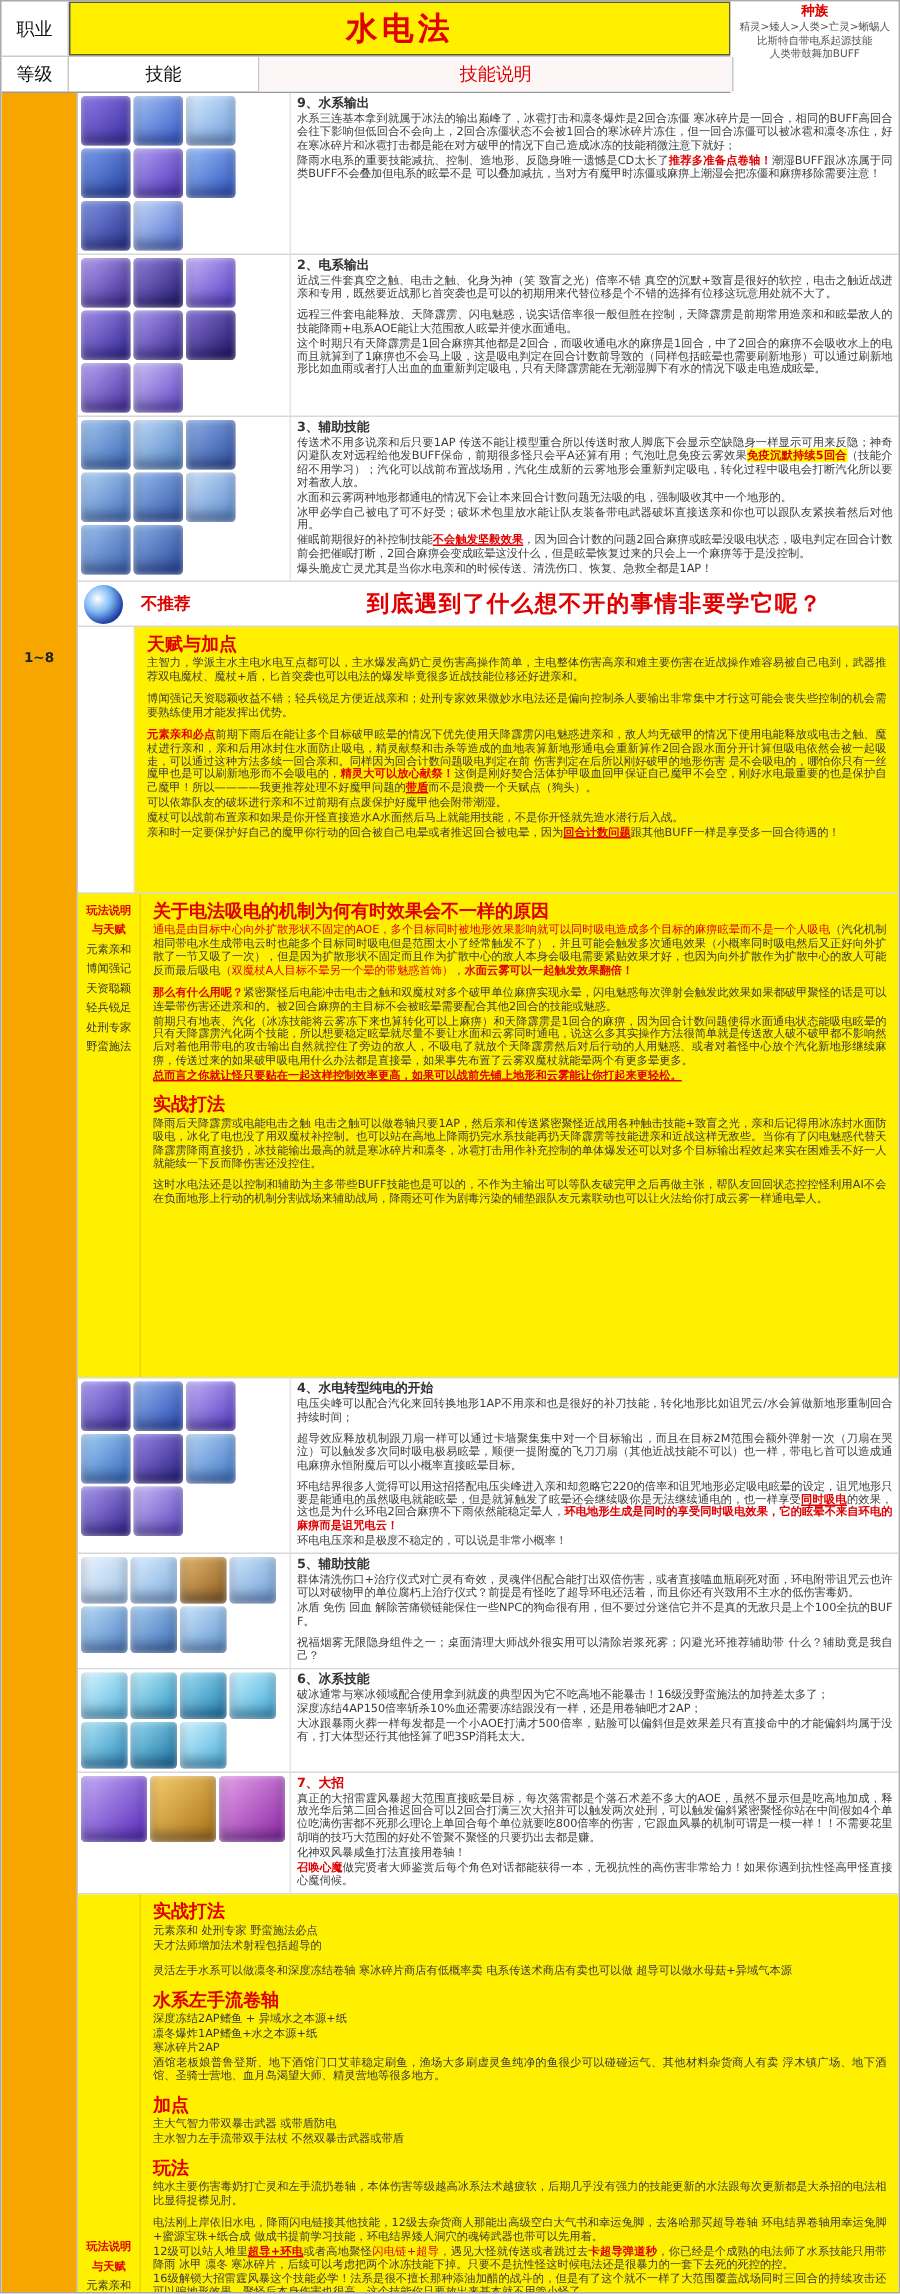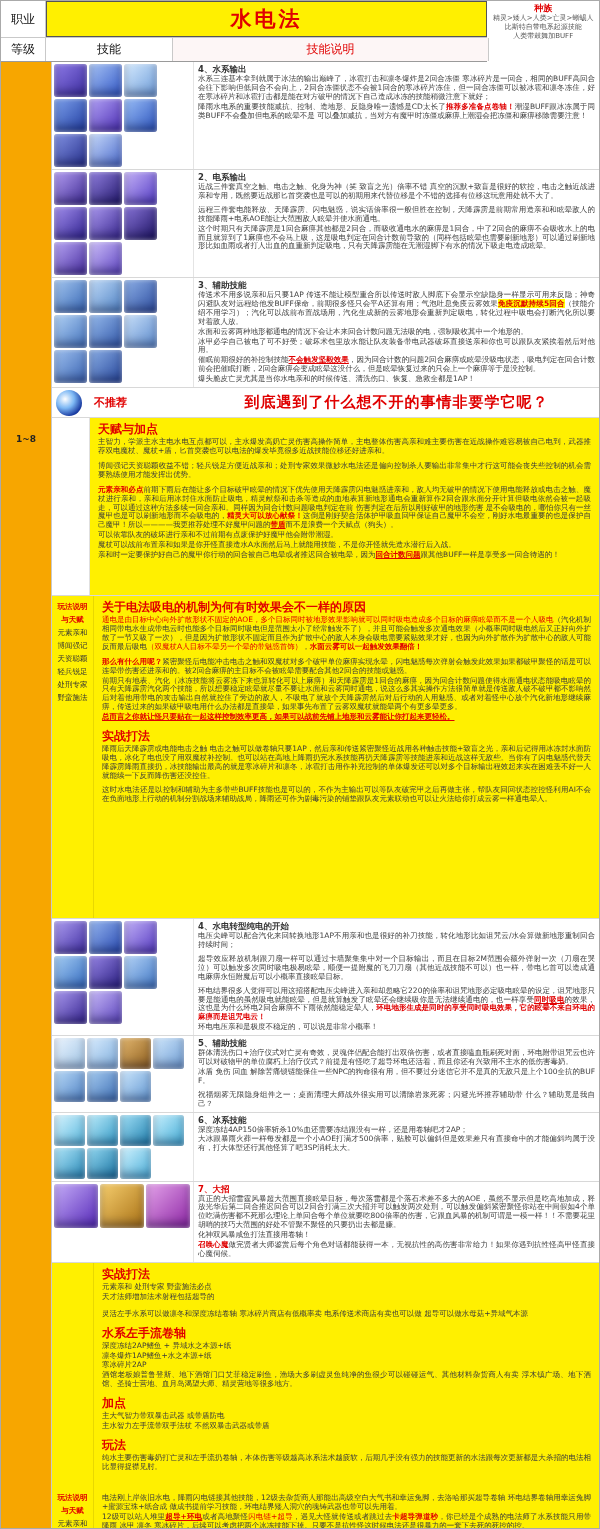--- a/index.html
+++ b/index.html
@@ -98,21 +98,21 @@
             <div class="tile" style="height: 33px; width: 33px; background: linear-gradient(135deg, rgb(143, 124, 232), rgb(58, 42, 158));"></div>
             <div class="tile" style="height: 33px; width: 33px; background: linear-gradient(135deg, rgb(168, 196, 244), rgb(48, 86, 200));"></div>
             <div class="tile" style="height: 33px; width: 33px; background: linear-gradient(135deg, rgb(216, 236, 255), rgb(106, 154, 216));"></div>
             <div class="tile" style="height: 33px; width: 33px; background: linear-gradient(135deg, rgb(126, 162, 236), rgb(30, 58, 160));"></div>
             <div class="tile" style="height: 33px; width: 33px; background: linear-gradient(135deg, rgb(180, 164, 246), rgb(74, 44, 180));"></div>
             <div class="tile" style="height: 33px; width: 33px; background: linear-gradient(135deg, rgb(156, 192, 248), rgb(40, 80, 188));"></div>
             <div class="tile" style="height: 33px; width: 33px; background: linear-gradient(135deg, rgb(132, 148, 228), rgb(34, 44, 138));"></div>
             <div class="tile" style="height: 33px; width: 33px; background: linear-gradient(135deg, rgb(202, 220, 250), rgb(72, 104, 204));"></div>
           </div>
           <div class="text-col">
-            <div class="skill-title ">4、水系输出</div>
+            <div class="skill-title ">9、水系输出</div>
             <div class="para">水系三连基本拿到就属于冰法的输出巅峰了，冰雹打击和凛冬爆炸是2回合冻僵 寒冰碎片是一回合，相同的BUFF高回合会往下影响但低回合不会向上，2回合冻僵状态不会被1回合的寒冰碎片冻住，但一回合冻僵可以被冰雹和凛冬冻住，好在寒冰碎片和冰雹打击都是能在对方破甲的情况下自己造成冰冻的技能稍微注意下就好；</div>
             <div class="para">降雨水电系的重要技能减抗、控制、造地形、反隐身唯一遗憾是CD太长了<span class="run-rb">推荐多准备点卷轴！</span>潮湿BUFF跟冰冻属于同类BUFF不会叠加但电系的眩晕不是 可以叠加减抗，当对方有魔甲时冻僵或麻痹上潮湿会把冻僵和麻痹移除需要注意！</div>
           </div>
         </div>
         <div class="sec skill-row" style="min-height: 97px;">
           <div class="icon-col">
             <div class="tile" style="height: 33px; width: 33px; background: linear-gradient(135deg, rgb(182, 160, 244), rgb(56, 36, 142));"></div>
             <div class="tile" style="height: 33px; width: 33px; background: linear-gradient(135deg, rgb(148, 130, 226), rgb(30, 20, 104));"></div>
             <div class="tile" style="height: 33px; width: 33px; background: linear-gradient(135deg, rgb(200, 182, 248), rgb(80, 56, 196));"></div>
             <div class="tile" style="height: 33px; width: 33px; background: linear-gradient(135deg, rgb(164, 144, 238), rgb(44, 30, 142));"></div>
@@ -236,20 +236,21 @@
             <div class="tile" style="height: 31px; width: 31px; background: linear-gradient(135deg, rgb(220, 246, 255), rgb(80, 180, 220));"></div>
             <div class="tile" style="height: 31px; width: 31px; background: linear-gradient(135deg, rgb(192, 238, 252), rgb(44, 150, 196));"></div>
             <div class="tile" style="height: 31px; width: 31px; background: linear-gradient(135deg, rgb(164, 226, 248), rgb(26, 124, 172));"></div>
             <div class="tile" style="height: 31px; width: 31px; background: linear-gradient(135deg, rgb(204, 242, 255), rgb(60, 168, 212));"></div>
             <div class="tile" style="height: 31px; width: 31px; background: linear-gradient(135deg, rgb(180, 232, 250), rgb(36, 136, 184));"></div>
             <div class="tile" style="height: 31px; width: 31px; background: linear-gradient(135deg, rgb(152, 220, 244), rgb(20, 112, 160));"></div>
             <div class="tile" style="height: 31px; width: 31px; background: linear-gradient(135deg, rgb(212, 244, 255), rgb(70, 172, 216));"></div>
           </div>
           <div class="text-col">
             <div class="skill-title ">6、冰系技能</div>
+            <div class="para">破冰通常与寒冰领域配合使用拿到就废的典型因为它不吃高地不能暴击！16级没野蛮施法的加持差太多了；</div>
             <div class="para">深度冻结4AP150倍率斩杀10%血还需要冻结跟没有一样，还是用卷轴吧才2AP；</div>
             <div class="para">大冰跟暴雨火葬一样每发都是一个小AOE打满才500倍率，贴脸可以偏斜但是效果差只有直接命中的才能偏斜均属于没有，打大体型还行其他怪算了吧3SP消耗太大。</div>
           </div>
         </div>
         <div class="sec skill-row" style="min-height: 78px;">
           <div class="icon-col">
             <div class="tile" style="height: 44px; width: 44px; background: linear-gradient(135deg, rgb(198, 174, 248), rgb(84, 38, 184));"></div>
             <div class="tile" style="height: 44px; width: 44px; background: linear-gradient(135deg, rgb(246, 206, 110), rgb(168, 112, 20));"></div>
             <div class="tile" style="height: 44px; width: 44px; background: linear-gradient(135deg, rgb(228, 164, 234), rgb(140, 36, 164));"></div>
           </div>
@@ -282,21 +283,21 @@
               <div class="para">酒馆老板娘普鲁登斯、地下酒馆门口艾菲稳定刷鱼，渔场大多刷虚灵鱼纯净的鱼很少可以碰碰运气、其他材料杂货商人有卖 浮木镇广场、地下酒馆、圣骑士营地、血月岛渴望大师、精灵营地等很多地方。</div>
             </div>
             <div class="blk">
               <div class="blk-h">加点</div>
               <div class="para">主大气智力带双暴击武器 或带盾防电</div>
               <div class="para">主水智力左手流带双手法杖 不然双暴击武器或带盾</div>
             </div>
             <div class="blk">
               <div class="blk-h">玩法</div>
               <div class="para">纯水主要伤害毒奶打亡灵和左手流扔卷轴，本体伤害等级越高冰系法术越疲软，后期几乎没有强力的技能更新的水法跟每次更新都是大杀招的电法相比显得捉襟见肘。</div>
-              <div class="para" style="margin-top: 22px;">电法刚上岸依旧水电，降雨闪电链接其他技能，12级去杂货商人那能出高级空白大气书和幸运兔脚，去洛哈那买超导卷轴 环电结界卷轴用幸运兔脚+蜜源宝珠+纸合成 做成书提前学习技能，环电结界矮人洞穴的魂铸武器也带可以先用着。</div>
+              <div class="para" style="margin-top: 6px;">电法刚上岸依旧水电，降雨闪电链接其他技能，12级去杂货商人那能出高级空白大气书和幸运兔脚，去洛哈那买超导卷轴 环电结界卷轴用幸运兔脚+蜜源宝珠+纸合成 做成书提前学习技能，环电结界矮人洞穴的魂铸武器也带可以先用着。</div>
               <div class="para">12级可以站人堆里<span class="run-ru">超导+环电</span>或者高地聚怪<span class="run-r">闪电链+超导</span>，遇见大怪就传送或者跳过去<span class="run-rb">卡超导弹道秒</span>，你已经是个成熟的电法师了水系技能只用带 降雨 冰甲 凛冬 寒冰碎片，后续可以考虑把两个冰冻技能下掉。只要不是抗性怪这时候电法还是很暴力的一套下去死的死控的控。</div>
               <div class="para">16级解锁大招雷霆风暴这个技能必学！法系是很不擅长那种添油加醋的战斗的，但是有了这个就不一样了大范围覆盖战场同时三回合的持续攻击还可以骗地形效果，聚怪后本身伤害也很高，这个技能你只要放出来基本就不用管小怪了。</div>
             </div>
           </div>
         </div>
       </div>
   </div>
 </div>
 
 </body></html>

